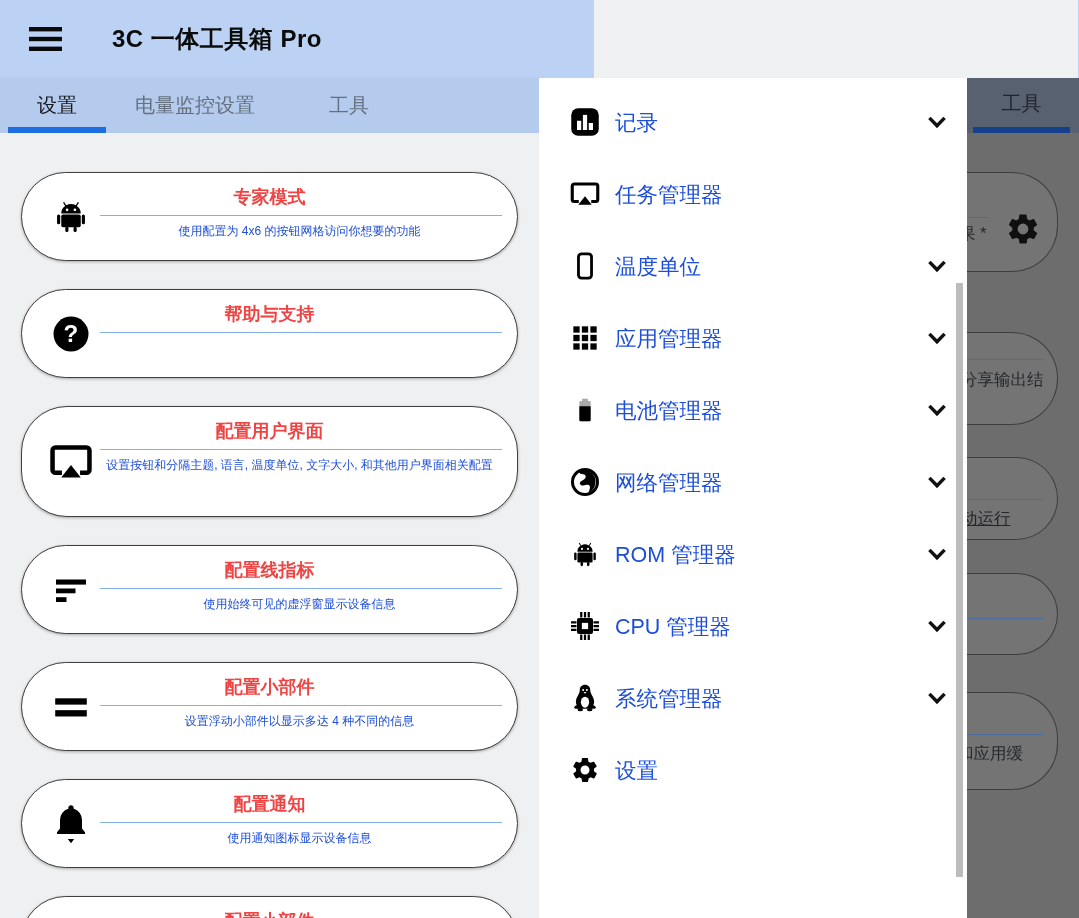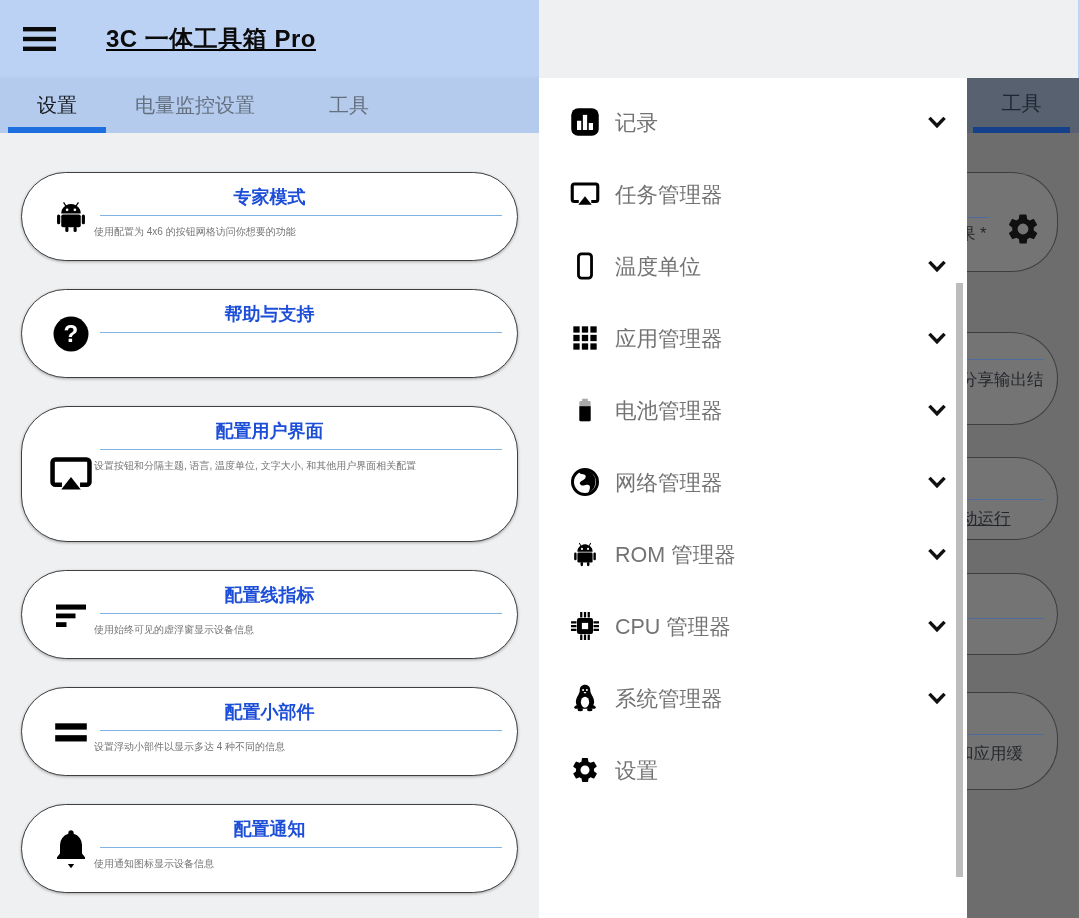--- a/index.html
+++ b/index.html
@@ -3,62 +3,62 @@
 <meta charset="utf-8">
 <style>
   html,body{margin:0;padding:0;background:#444;}
   *{box-sizing:border-box;}
   .screen{
     position:relative;width:1079px;height:918px;overflow:hidden;
     font-family:"Liberation Sans","DejaVu Sans",sans-serif;background:#eef0f2;
   }
   
   .hdr{position:absolute;top:0;height:78px;background:#bcd2f4;display:flex;align-items:center;}
-  .hdr-left{left:0;width:539px;padding-left:22px;text-decoration:underline;}
+  .hdr-left{left:0;width:594px;padding-left:28px;}
   .hdr-right{left:539px;width:540px;padding-left:26px;}
   .hdr-title{font-size:24px;font-weight:bold;color:#0b0b0b;letter-spacing:.5px;}
   .hdr-left .hdr-title{margin-left:50px;}
   .iconbtn{width:34px;height:34px;display:flex;align-items:center;justify-content:center;cursor:pointer;}
   
   .left-pane{position:absolute;left:0;top:0;width:539px;height:918px;}
   .tabbar{
     position:absolute;top:78px;left:0;width:539px;height:55px;background:#b5cbee;
     display:flex;padding-left:8px;box-shadow:0 2px 4px rgba(60,70,90,.25);
   }
   .tab{position:relative;text-align:center;line-height:55px;font-size:20px;color:#64707f;cursor:pointer;}
   .tab.t0{width:98px;} .tab.t1{width:132px;} .tab.t2{width:178px;} .tab.t3{width:130px;}
   .tab.active{color:#15191d;}
   .tab.active::after{content:"";position:absolute;left:0;right:0;bottom:0;height:6px;background:#1d6fe0;}
   .content{position:absolute;top:133px;left:0;width:539px;height:785px;background:#eef0f2;padding-top:39px;overflow:hidden;}
   .card{
     position:relative;width:497px;margin:0 auto 28px;background:#ffffff;
     border:1.5px solid #3f3f3f;border-radius:46px;height:89px;
     box-shadow:0 1px 3px rgba(0,0,0,.30);cursor:pointer;padding-top:11px;
   }
-  .card.tall{height:136px;}
+  .card.tall{height:111px;}
   .card-icon{position:absolute;left:26px;top:50%;transform:translateY(-50%);display:flex;align-items:center;justify-content:center;width:46px;}
-  .card-title{font-size:18px;font-weight:bold;color:#1d4ed8;text-align:center;line-height:26px;}
+  .card-title{font-size:18px;font-weight:bold;color:#ef4444;text-align:center;line-height:26px;}
   .card-divider{height:1px;background:#82b1e3;margin:5px 15px 5px 78px;}
-  .card-desc{font-size:10px;color:#737373;line-height:21px;margin:0 12px 0 72px;}
+  .card-desc{font-size:12px;color:#1d4ed8;text-align:center;line-height:21px;margin:0 12px 0 72px;}
   
   .right-pane{position:absolute;left:539px;top:0;width:540px;height:918px;}
   .right-body{position:absolute;top:78px;left:0;width:540px;height:840px;overflow:hidden;}
   .dim-layer{position:absolute;inset:0;background:#6d6d6d;}
   .dim-tabbar{position:absolute;top:0;left:0;width:540px;height:55px;background:#57616f;}
   .dim-tab{position:absolute;left:434px;width:97px;text-align:center;line-height:50px;font-size:20px;color:#1e2630;}
   .dim-underline{position:absolute;left:434px;bottom:0;width:97px;height:6px;background:#15418c;}
   .frag{position:absolute;left:380px;width:139px;background:#747474;border:1.4px solid #3e3e3e;border-left:none;border-radius:0 46px 46px 0;}
   .frag-divider{position:absolute;height:1px;background:#4e6c9e;left:10px;width:115px;}
   .frag-text{position:absolute;font-size:16.5px;color:#24282d;white-space:nowrap;}
   .frag-gear{position:absolute;}
   
   .menu{position:absolute;left:0;top:0;width:428px;height:840px;background:#ffffff;padding-top:8px;}
   .menu-item{height:72px;display:flex;align-items:center;padding-left:31px;cursor:pointer;}
   .mi-icon{width:30px;height:30px;flex:0 0 30px;display:flex;align-items:center;justify-content:center;}
-  .mi-label{margin-left:15px;font-size:21.5px;color:#737373;}
+  .mi-label{margin-left:15px;font-size:21.5px;color:#1d4ed8;}
   .mi-chevron{margin-left:auto;margin-right:17px;display:flex;}
   .scrollbar{position:absolute;left:417px;top:205px;width:7px;height:594px;background:#bcbcbc;}
   svg{display:block;}
 </style>
 </head>
 <body>
 
 <div class="screen">
 
   <div class="left-pane">

